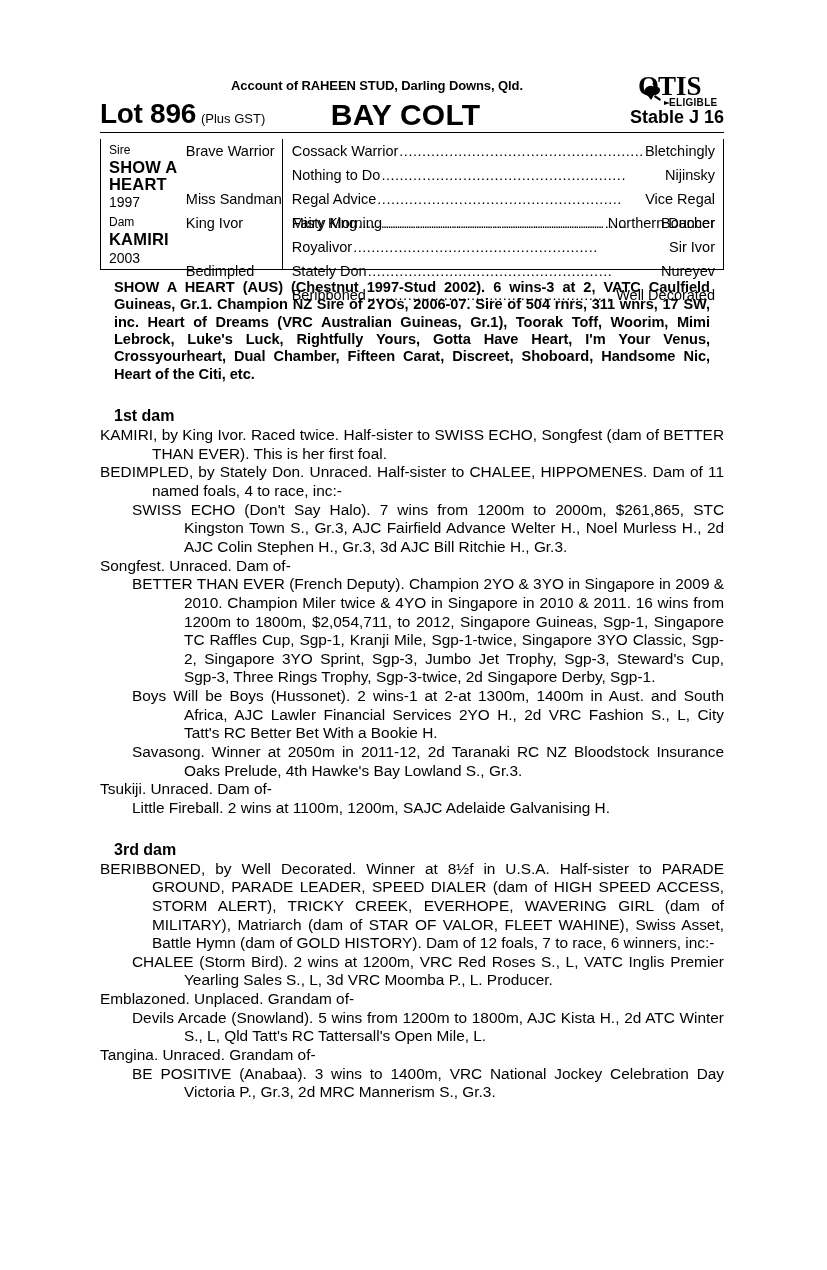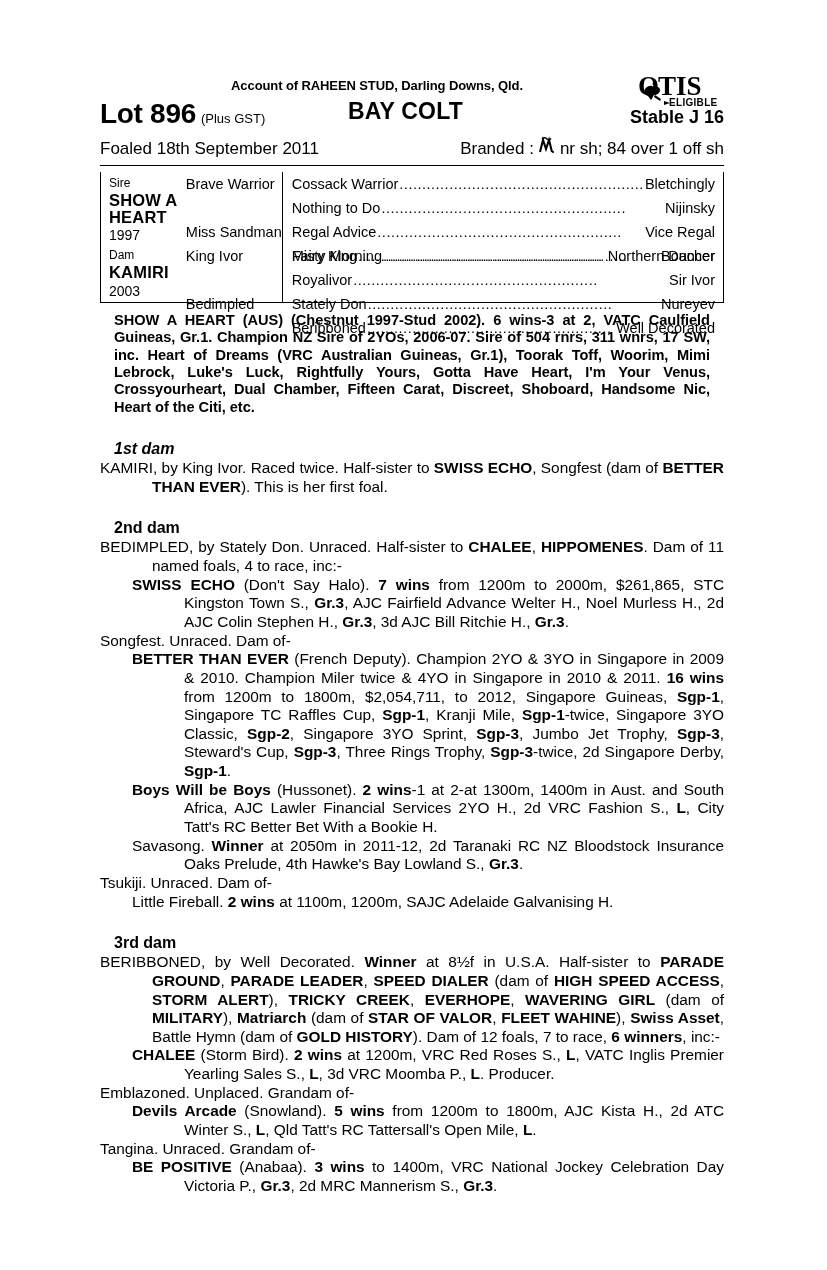--- a/index.html
+++ b/index.html
@@ -56,21 +56,21 @@
   }
   .gst {
     font-size: 13px;
     margin-left: 5px;
   }
   .colour-sex {
     position: absolute;
     left: 0; right: 13px;
     text-align: center;
     font-weight: bold;
-    font-size: 23px;
+    font-size: 30px;
     letter-spacing: 0.2px;
   }
   .stable {
     margin-left: auto;
     font-weight: bold;
     font-size: 18px;
     position: relative;
     z-index: 2;
   }
 
@@ -145,31 +145,31 @@
     width: 596px;
     letter-spacing: -0.05px;
   }
 
   
   .dam-head {
     font-weight: bold;
     font-size: 16px;
     margin: 23px 0 1px 14px;
   }
-  .dam-head.first { margin-top: 24px; font-style: italic; }
+  .dam-head.first { margin-top: 24px; }
   .body-text {
     font-size: 15.4px;
     line-height: 1.21;
     text-align: justify;
   }
   .lvl0 { margin-left: 0px;  text-indent: 0; padding-left: 52px; }
   .lvl0 > .ti { margin-left: -52px; }
   .lvl1 { padding-left: 84px; }
   .lvl1 > .ti { margin-left: -52px; }
-  b { font-weight: bold; }
+  b { font-weight: normal; }
 </style>
 </head>
 <body>
 
 <div id="page">
   <div class="sheet">
 
     <div>
 
       <div class="hdr-logo">
@@ -188,34 +188,20 @@
 
       <div class="hdr-account">Account of RAHEEN STUD, Darling Downs, Qld.</div>
 
       <div class="hdr-row2">
         <span class="lot">Lot 896</span>
         <span class="gst">(Plus GST)</span>
         <span class="colour-sex">BAY COLT</span>
         <span class="stable">Stable J 16</span>
       </div>
 
-      <div class="hdr-row3">
-        <span>Foaled 18th September 2011</span>
-        <span class="branded">
-          <span>Branded :</span>
-          <span class="brand-glyph">
-            <svg viewBox="0 0 20 18" width="20" height="18" aria-hidden="true">
-              <path d="M3 16 L6 4 L9 13 L12 4 L15 16" stroke="#000" stroke-width="2.1" fill="none" stroke-linejoin="miter"></path>
-              <path d="M5 3 q3 -2.6 5 0 q2 2 4 -0.4" stroke="#000" stroke-width="1.5" fill="none"></path>
-              <circle cx="16" cy="16" r="1.1" fill="#000"></circle>
-            </svg>
-          </span>
-          <span>nr sh; 84 over 1 off sh</span>
-        </span>
-      </div>
 
       <hr class="hrule">
     </div>
 
     <div class="ped-table">
 
       <div class="ped-col ped-col-1">
         <div class="ped-cell">
           <div class="p-lbl">Sire</div>
           <div class="p-name">SHOW A HEART</div>
@@ -297,21 +283,20 @@
             </div>
         </div>
       </div>
     </div>
 
     <div class="sire-summary">SHOW A HEART (AUS) (Chestnut 1997-Stud 2002). 6 wins-3 at 2, VATC Caulfield Guineas, Gr.1. Champion NZ Sire of 2YOs, 2006-07. Sire of 504 rnrs, 311 wnrs, 17 SW, inc. Heart of Dreams (VRC Australian Guineas, Gr.1), Toorak Toff, Woorim, Mimi Lebrock, Luke's Luck, Rightfully Yours, Gotta Have Heart, I'm Your Venus, Crossyourheart, Dual Chamber, Fifteen Carat, Discreet, Shoboard, Handsome Nic, Heart of the Citi, etc.</div>
 
     <div id="dam-sections">
         <div class="dam-head first">1st dam</div>
         <div class="body-text lvl0"><span class="ti">KAMIRI, by King Ivor. Raced twice. Half-sister to <b>SWISS ECHO</b>, Songfest (dam of <b>BETTER THAN EVER</b>). This is her first foal.</span></div>
-        <div class="dam-head">2nd dam</div>
         <div class="body-text lvl0"><span class="ti">BEDIMPLED, by Stately Don. Unraced. Half-sister to <b>CHALEE</b>, <b>HIPPOMENES</b>. Dam of 11 named foals, 4 to race, inc:-</span></div>
         <div class="body-text lvl1"><span class="ti"><b>SWISS ECHO</b> (Don't Say Halo). <b>7 wins</b> from 1200m to 2000m, $261,865, STC Kingston Town S., <b>Gr.3</b>, AJC Fairfield Advance Welter H., Noel Murless H., 2d AJC Colin Stephen H., <b>Gr.3</b>, 3d AJC Bill Ritchie H., <b>Gr.3</b>.</span></div>
         <div class="body-text lvl0"><span class="ti">Songfest. Unraced. Dam of-</span></div>
         <div class="body-text lvl1"><span class="ti"><b>BETTER THAN EVER</b> (French Deputy). Champion 2YO &amp; 3YO in Singapore in 2009 &amp; 2010. Champion Miler twice &amp; 4YO in Singapore in 2010 &amp; 2011. <b>16 wins</b> from 1200m to 1800m, $2,054,711, to 2012, Singapore Guineas, <b>Sgp-1</b>, Singapore TC Raffles Cup, <b>Sgp-1</b>, Kranji Mile, <b>Sgp-1</b>-twice, Singapore 3YO Classic, <b>Sgp-2</b>, Singapore 3YO Sprint, <b>Sgp-3</b>, Jumbo Jet Trophy, <b>Sgp-3</b>, Steward's Cup, <b>Sgp-3</b>, Three Rings Trophy, <b>Sgp-3</b>-twice, 2d Singapore Derby, <b>Sgp-1</b>.</span></div>
         <div class="body-text lvl1"><span class="ti"><b>Boys Will be Boys</b> (Hussonet). <b>2 wins</b>-1 at 2-at 1300m, 1400m in Aust. and South Africa, AJC Lawler Financial Services 2YO H., 2d VRC Fashion S., <b>L</b>, City Tatt's RC Better Bet With a Bookie H.</span></div>
         <div class="body-text lvl1"><span class="ti">Savasong. <b>Winner</b> at 2050m in 2011-12, 2d Taranaki RC NZ Bloodstock Insurance Oaks Prelude, 4th Hawke's Bay Lowland S., <b>Gr.3</b>.</span></div>
         <div class="body-text lvl0"><span class="ti">Tsukiji. Unraced. Dam of-</span></div>
         <div class="body-text lvl1"><span class="ti">Little Fireball. <b>2 wins</b> at 1100m, 1200m, SAJC Adelaide Galvanising H.</span></div>
         <div class="dam-head">3rd dam</div>
         <div class="body-text lvl0"><span class="ti">BERIBBONED, by Well Decorated. <b>Winner</b> at 8½f in U.S.A. Half-sister to <b>PARADE GROUND</b>, <b>PARADE LEADER</b>, <b>SPEED DIALER</b> (dam of <b>HIGH SPEED ACCESS</b>, <b>STORM ALERT</b>), <b>TRICKY CREEK</b>, <b>EVERHOPE</b>, <b>WAVERING GIRL</b> (dam of <b>MILITARY</b>), <b>Matriarch</b> (dam of <b>STAR OF VALOR</b>, <b>FLEET WAHINE</b>), <b>Swiss Asset</b>, Battle Hymn (dam of <b>GOLD HISTORY</b>). Dam of 12 foals, 7 to race, <b>6 winners</b>, inc:-</span></div>

